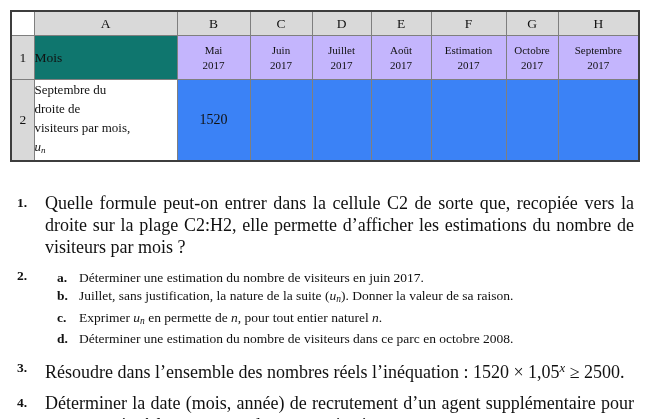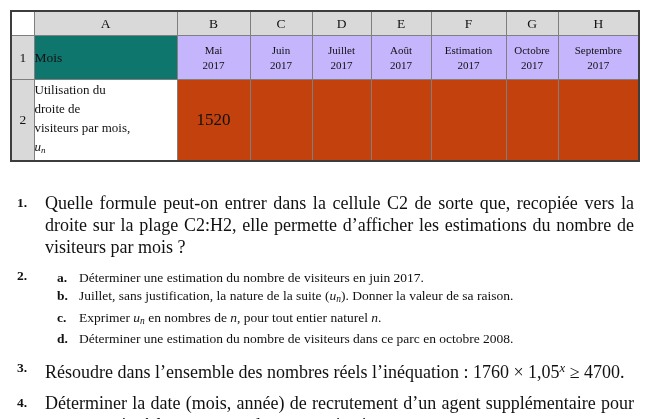--- a/index.html
+++ b/index.html
@@ -26,21 +26,21 @@
   tr.r1 td{height:43px;}
   tr.r2 td{height:80px;}
   td.label-cell{padding-left:8px;font-size:13.5px;vertical-align:middle;background:#0f766e;}
   td.month-cell{
     font-size:11px;line-height:15px;text-align:center;vertical-align:middle;background:#c4b5fd;
   }
   td.a2-cell{
     padding:2px 6px 2px 8px;font-size:13px;line-height:19px;
     vertical-align:top;background:#fff;
   }
-  td.val-cell{text-align:center;vertical-align:middle;font-size:17px;background:#c2410c;}
+  td.val-cell{text-align:center;vertical-align:middle;font-size:14px;background:#3b82f6;}
 
   
   .questions{margin-top:30px;padding-right:4px;}
   .question{display:flex;margin-bottom:9px;}
   .q-num{flex:0 0 28px;padding-left:7px;font-weight:bold;font-size:13.5px;line-height:22px;}
   .q-num.tight{line-height:18px;}
   .q-text{flex:1;font-size:18px;line-height:22px;text-align:justify;}
   .q-text.tight{line-height:18px;text-align:left;}
   .q-body{flex:1;}
   .sub-list{margin-top:2px;}
@@ -110,21 +110,21 @@
         <div>2017</div>
       </td>
       <td class="month-cell">
         <div>Septembre</div>
         <div>2017</div>
       </td>
     </tr>
     <tr class="r2">
       <td class="row-hdr" style="background: rgb(217, 217, 217);">2</td>
       <td class="a2-cell">
-        <div>Utilisation du</div>
+        <div>Septembre du</div>
         <div>droite de</div>
         <div>visiteurs par mois,</div>
         <div><span class="seg-i">u</span><span class="seg-isub">n</span></div>
       </td>
       <td class="val-cell">1520</td>
       <td class="val-cell"></td>
       <td class="val-cell"></td>
       <td class="val-cell"></td>
       <td class="val-cell"></td>
       <td class="val-cell"></td>
@@ -147,33 +147,33 @@
           <div class="sub-item">
             <div class="sub-letter">a.</div>
             <div class="sub-text"><span>Déterminer une estimation du nombre de visiteurs en juin 2017.</span></div>
           </div>
           <div class="sub-item">
             <div class="sub-letter">b.</div>
             <div class="sub-text"><span>Juillet, sans justification, la nature de la suite (</span><span class="seg-i">u</span><span class="seg-isub">n</span><span>). Donner la valeur de sa raison.</span></div>
           </div>
           <div class="sub-item">
             <div class="sub-letter">c.</div>
-            <div class="sub-text"><span>Exprimer </span><span class="seg-i">u</span><span class="seg-isub">n</span><span> en nombres de </span><span class="seg-i">n</span><span>, pour tout entier naturel </span><span class="seg-i">n</span><span>.</span></div>
+            <div class="sub-text"><span>Exprimer </span><span class="seg-i">u</span><span class="seg-isub">n</span><span> en permette de </span><span class="seg-i">n</span><span>, pour tout entier naturel </span><span class="seg-i">n</span><span>.</span></div>
           </div>
           <div class="sub-item">
             <div class="sub-letter">d.</div>
             <div class="sub-text"><span>Déterminer une estimation du nombre de visiteurs dans ce parc en octobre 2008.</span></div>
           </div>
         </div>
       </div>
     </div>
 
     <div class="question">
       <div class="q-num">3.</div>
-      <div class="q-text"><span>Résoudre dans l’ensemble des nombres réels l’inéquation : 1760 × 1,05</span><span class="seg-isup">x</span><span> ≥ 4700.</span></div>
+      <div class="q-text"><span>Résoudre dans l’ensemble des nombres réels l’inéquation : 1520 × 1,05</span><span class="seg-isup">x</span><span> ≥ 2500.</span></div>
     </div>
 
     <div class="question">
       <div class="q-num">4.</div>
       <div class="q-text"><span>Déterminer la date (mois, année) de recrutement d’un agent supplémentaire pour ce parc, suite à la campagne de communication.</span></div>
     </div>
 
   </div>
 </div>
 

